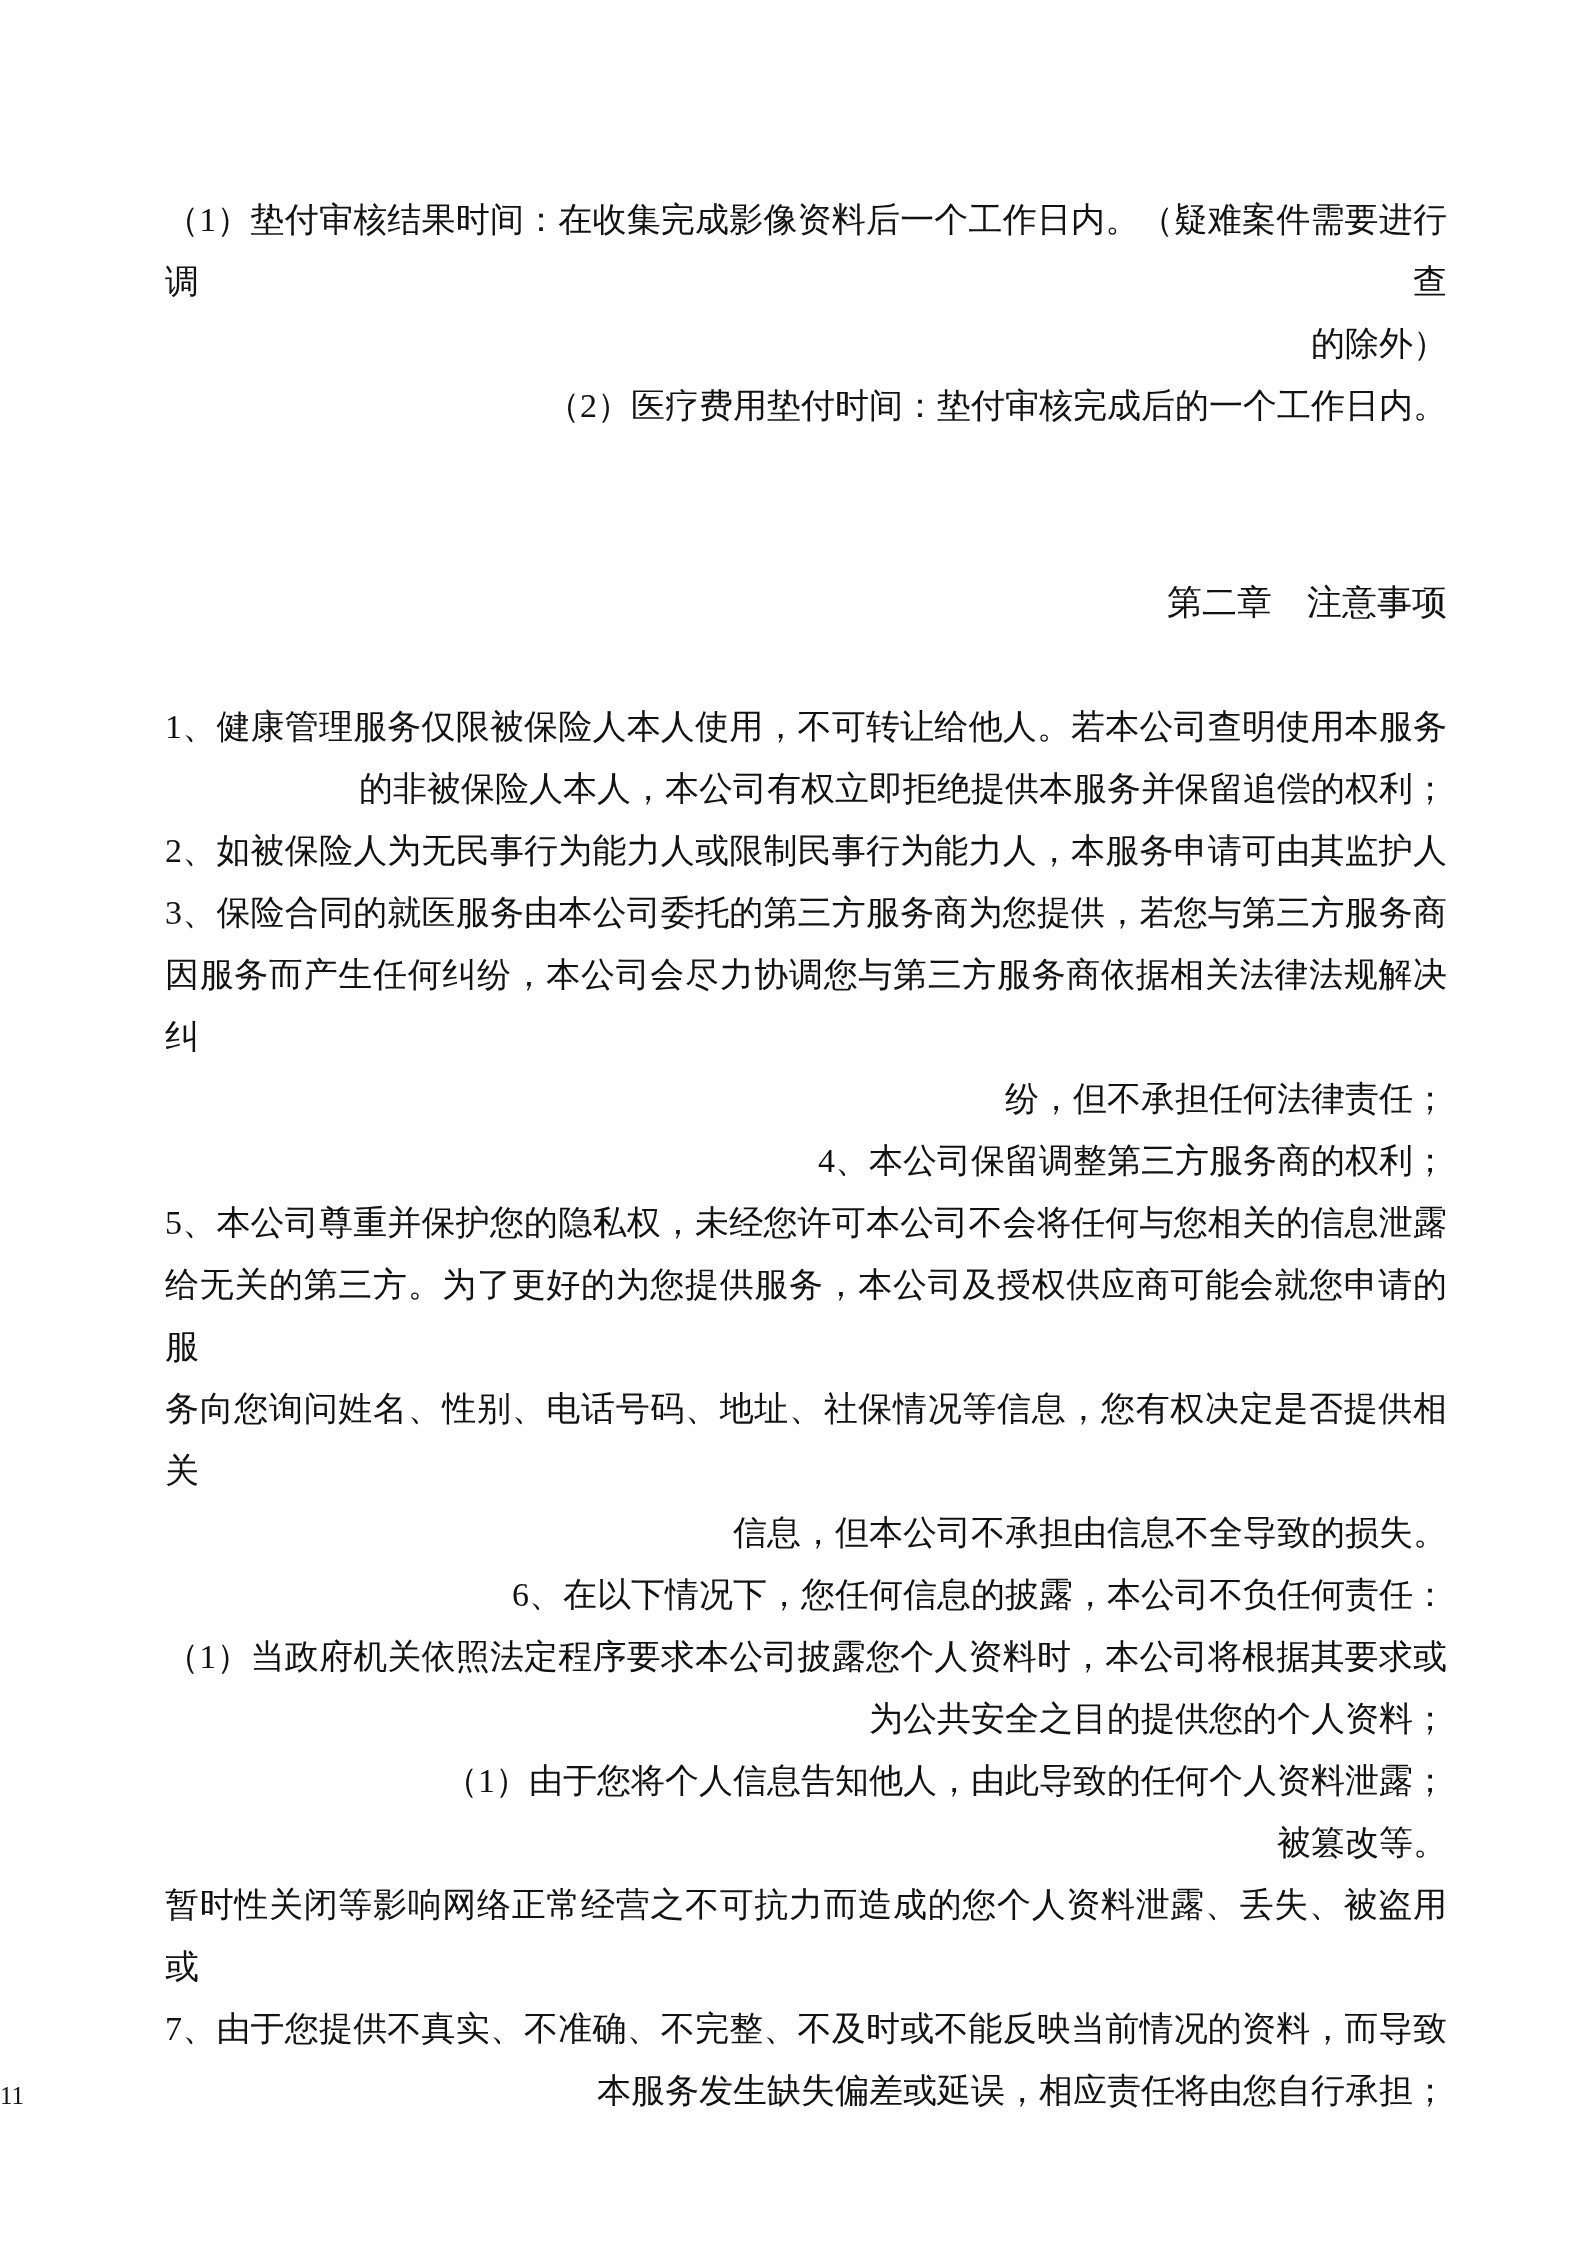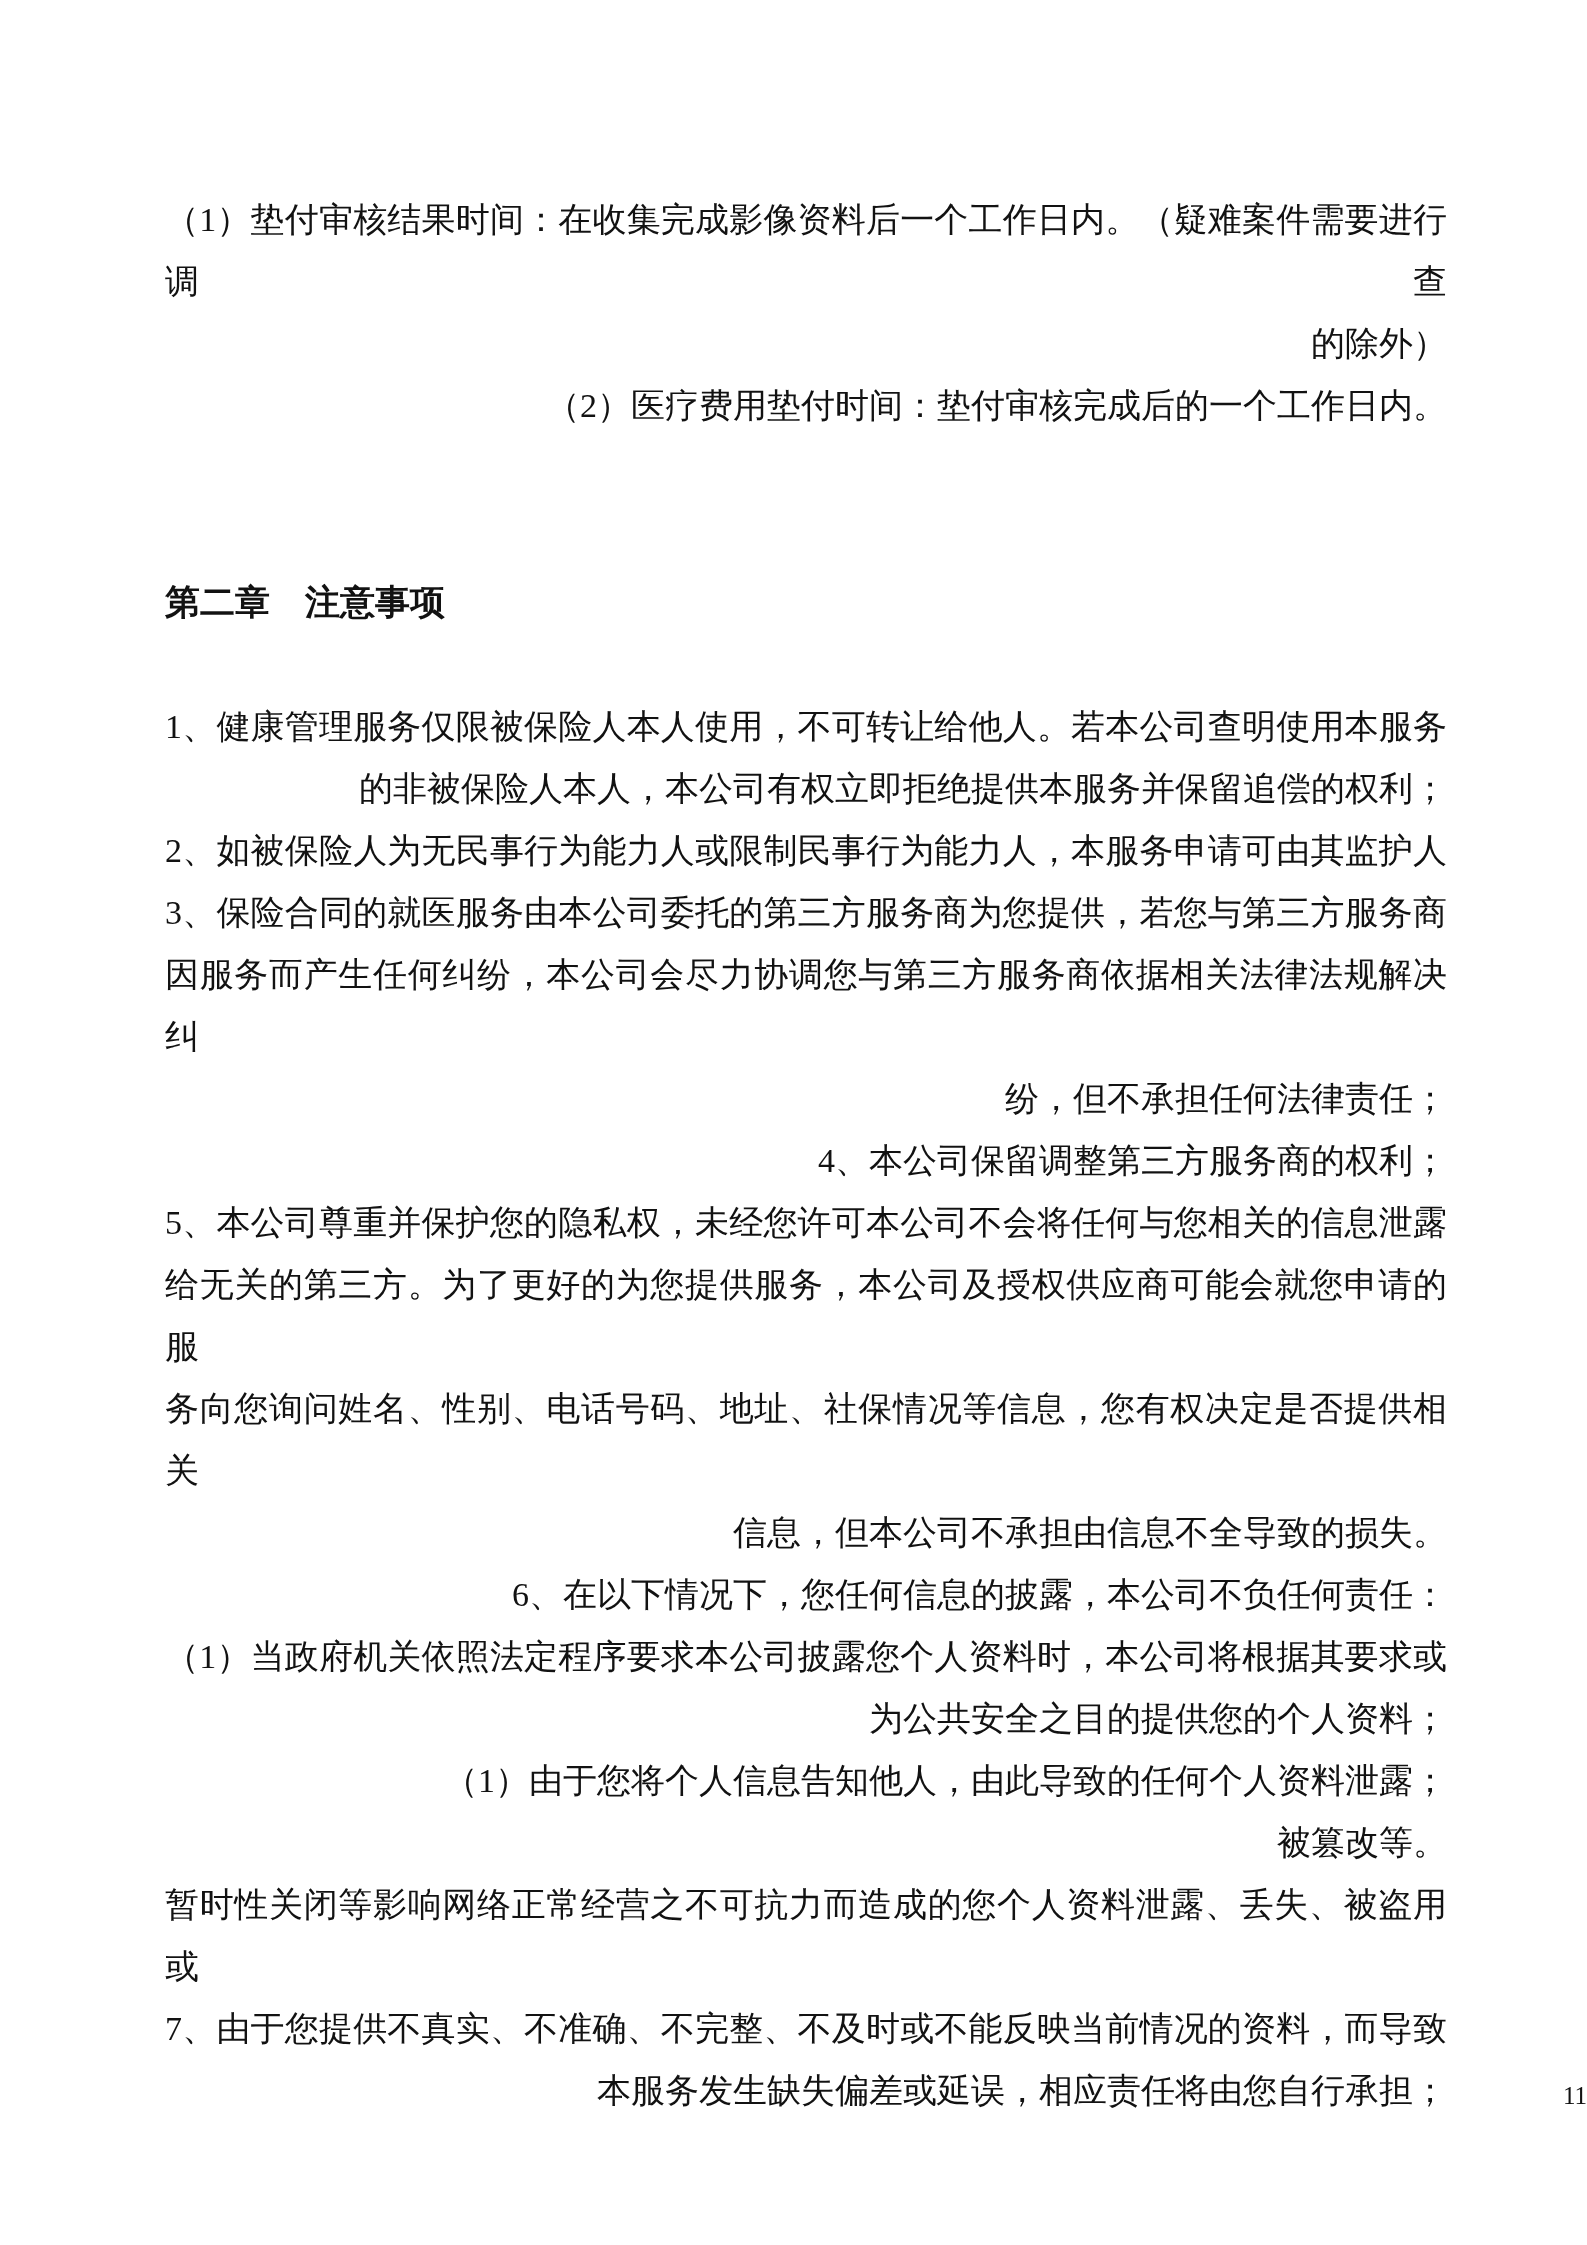--- a/index.html
+++ b/index.html
@@ -33,33 +33,33 @@
   }
   .line.just {
     text-align: justify;
     text-align-last: justify;
     text-justify: inter-character;
   }
   .chapter-heading {
     margin-top: 134px;
     font-size: 35px;
     line-height: 62px;
-    font-weight: bold;
-    text-align: left;
+    font-weight: normal;
+    text-align: right;
     font-family: "Liberation Sans", "DejaVu Sans", sans-serif;
   }
   .notes {
     margin-top: 63px;
   }
   .page-number {
     position: absolute;
     left: 0;
-    right: 0;
+    right: 12px;
     top: 2078px;
-    text-align: right;
+    text-align: left;
     font-size: 25px;
     line-height: 36px;
   }
 </style>
 </head>
 <body>
 
 <div class="page">
   <div class="content">
 

